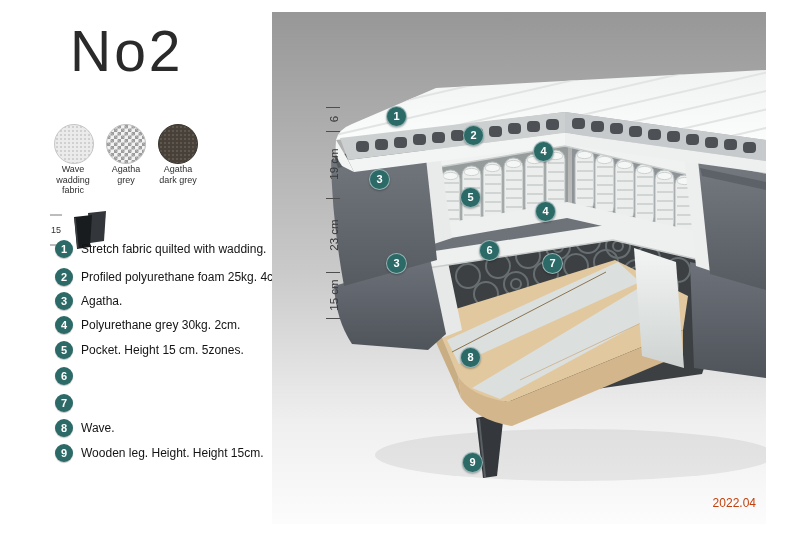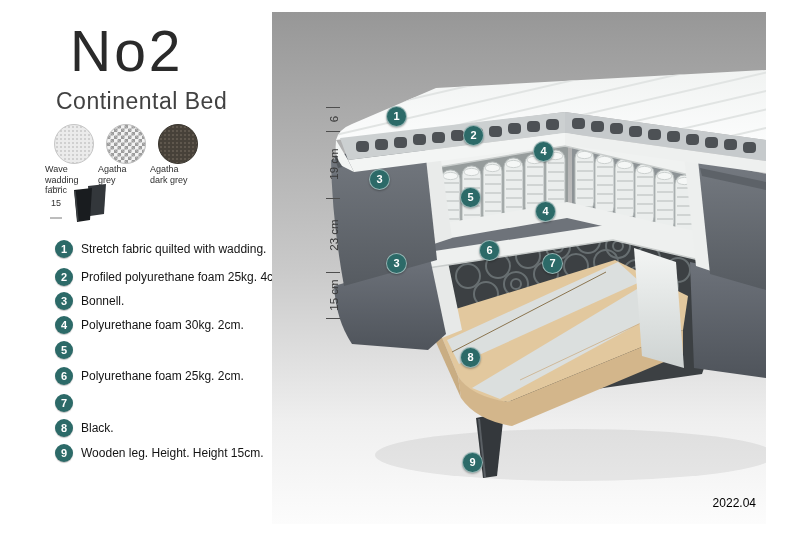--- a/index.html
+++ b/index.html
@@ -12,24 +12,24 @@
             letter-spacing:.5px;color:#414141;}
   .swatch-circle{position:absolute;width:38px;height:38px;border-radius:50%;top:124px;}
   .sw-wave{left:54px;background:#ebebeb;border:1px solid #c6c6c6;
            background-image:radial-gradient(#d0d0d0 1px,transparent 1.3px);background-size:4px 4px;}
   .sw-grijs{left:106px;background:#f2f2f2;
     background-image:linear-gradient(45deg,#9c9c9c 25%,transparent 25%,transparent 75%,#9c9c9c 75%),
                      linear-gradient(45deg,#9c9c9c 25%,transparent 25%,transparent 75%,#9c9c9c 75%);
     background-size:7px 7px;background-position:0 0,3.5px 3.5px;border:1px solid #bdbdbd;}
   .sw-dark{left:158px;background:#474139;border:1px solid #3a362f;
            background-image:radial-gradient(#5f574d 1px,transparent 1.3px);background-size:4px 4px;}
-  .swatch-label{position:absolute;top:164px;width:56px;font-size:9px;
+  .swatch-label{position:absolute;top:164px;width:56px;text-align:center;font-size:9px;
                 line-height:10.5px;color:#2f2f2f;}
   .lbl1{left:45px;} .lbl2{left:98px;} .lbl3{left:150px;}
-  .leg-sample{position:absolute;left:44px;top:180px;}
+  .leg-sample{position:absolute;left:44px;top:207px;}
   
   .legend-row{position:absolute;left:55px;display:flex;align-items:center;}
   .legend-num{width:18px;height:18px;border-radius:50%;background:#2c6a68;color:#fff;
               font-size:11px;font-weight:bold;line-height:18px;text-align:center;flex:0 0 18px;
               box-shadow:0 1px 1px rgba(0,0,0,.25);}
   .legend-text{margin-left:8px;font-size:12px;color:#141414;white-space:nowrap;}
   
   .gradient-panel{position:absolute;left:272px;top:12px;width:494px;height:512px;
      background:linear-gradient(#979797,#c9c9c9 50%,#efefef 80%,#fcfcfc);}
   .bed-svg{position:absolute;left:0;top:0;}
@@ -37,29 +37,28 @@
   .ruler{position:absolute;left:316px;top:100px;width:36px;height:226px;}
   .tick{position:absolute;left:10px;width:14px;height:1px;background:#4e4e4e;}
   .rlabel{position:absolute;left:-12px;width:60px;height:18px;line-height:18px;
           text-align:center;font-size:11.5px;color:#383838;transform:rotate(-90deg);
           white-space:nowrap;}
   
   .badge{position:absolute;width:21px;height:21px;border-radius:50%;background:#2c6a68;
          border:1px solid rgba(255,255,255,.5);box-sizing:border-box;color:#fff;
          font-size:11px;font-weight:bold;line-height:19px;text-align:center;
          box-shadow:0 1px 2px rgba(0,0,0,.3);}
-  .version{position:absolute;right:44px;top:496px;font-size:12px;color:#000000;}
+  .version{position:absolute;right:44px;top:496px;font-size:12px;color:#c2410c;}
 </style>
 </head>
 <body>
 
 <div class="page">
 
   <div class="title">No2</div>
-  <div class="subtitle">Continental Bed</div>
 
   <div class="swatch-circle sw-wave"></div>
   <div class="swatch-circle sw-grijs"></div>
   <div class="swatch-circle sw-dark"></div>
   <div class="swatch-label lbl1">
     <span>Wave</span><br>
     <span>wadding fabric</span>
   </div>
   <div class="swatch-label lbl2">
     <span>Agatha</span><br>
@@ -84,39 +83,39 @@
   <div class="legend-row" style="top:240px">
     <span class="legend-num">1</span>
     <span class="legend-text">Stretch fabric quilted with wadding.</span>
   </div>
   <div class="legend-row" style="top:268px">
     <span class="legend-num">2</span>
     <span class="legend-text">Profiled polyurethane foam 25kg. 4cm.</span>
   </div>
   <div class="legend-row" style="top:292px">
     <span class="legend-num">3</span>
-    <span class="legend-text">Bonnell.</span>
+    <span class="legend-text">Agatha.</span>
   </div>
   <div class="legend-row" style="top:316px">
     <span class="legend-num">4</span>
-    <span class="legend-text">Polyurethane foam 30kg. 2cm.</span>
+    <span class="legend-text">Polyurethane grey 30kg. 2cm.</span>
   </div>
   <div class="legend-row" style="top:341px">
     <span class="legend-num">5</span>
+    <span class="legend-text">Pocket. Height 15 cm. 5zones.</span>
   </div>
   <div class="legend-row" style="top:367px">
     <span class="legend-num">6</span>
-    <span class="legend-text">Polyurethane foam 25kg. 2cm.</span>
   </div>
   <div class="legend-row" style="top:394px">
     <span class="legend-num">7</span>
   </div>
   <div class="legend-row" style="top:419px">
     <span class="legend-num">8</span>
-    <span class="legend-text">Black.</span>
+    <span class="legend-text">Wave.</span>
   </div>
   <div class="legend-row" style="top:444px">
     <span class="legend-num">9</span>
     <span class="legend-text">Wooden leg. Height. Height 15cm.</span>
   </div>
 
   <div class="gradient-panel"></div>
 
   <svg class="bed-svg" width="800" height="533" viewBox="0 0 800 533">
     <defs>

